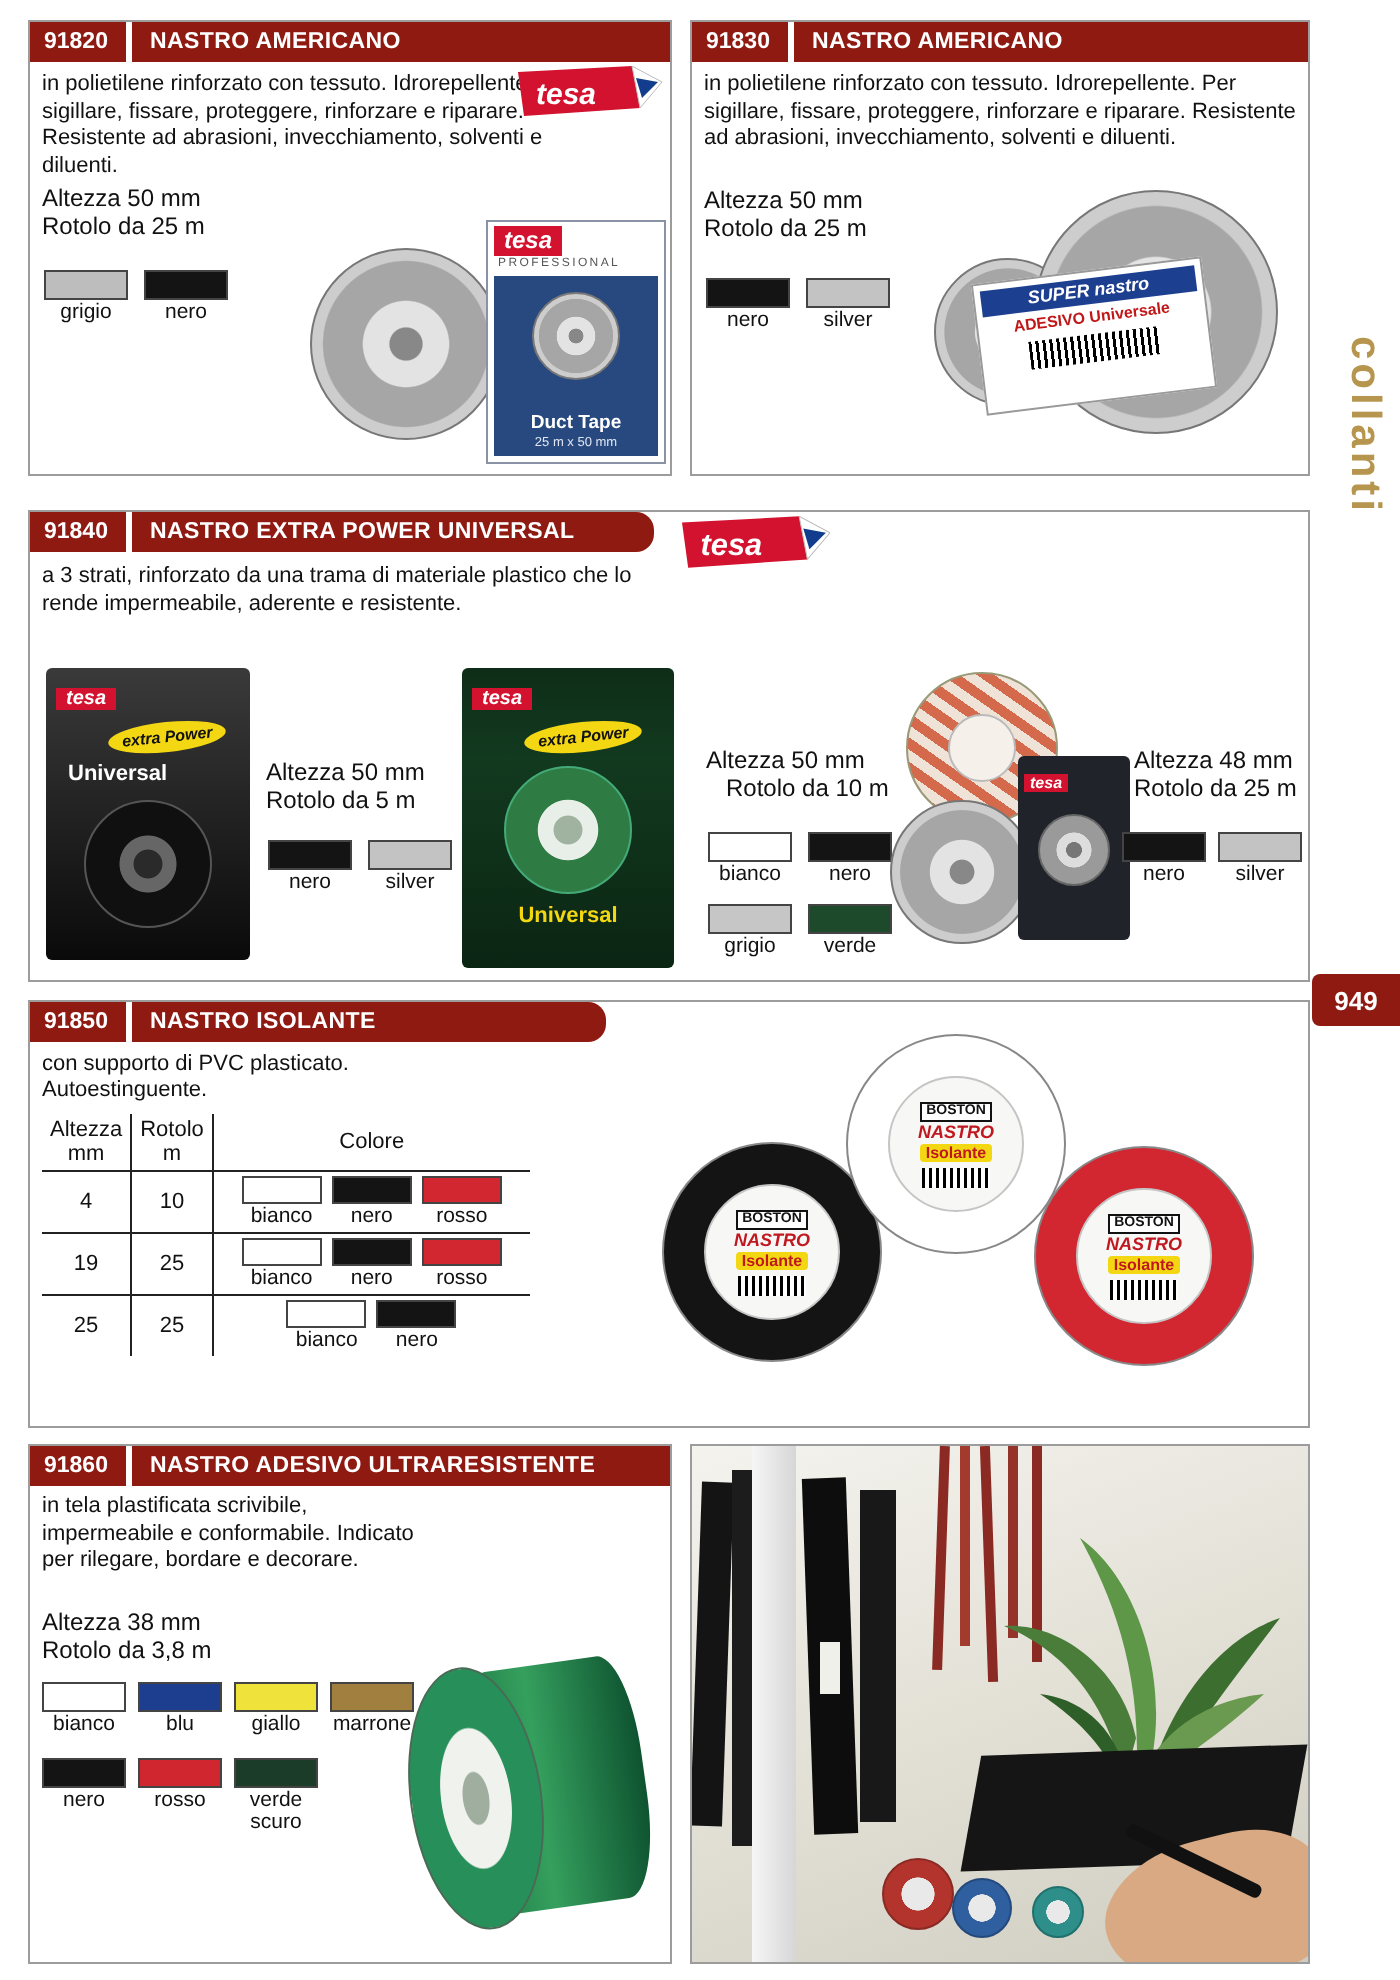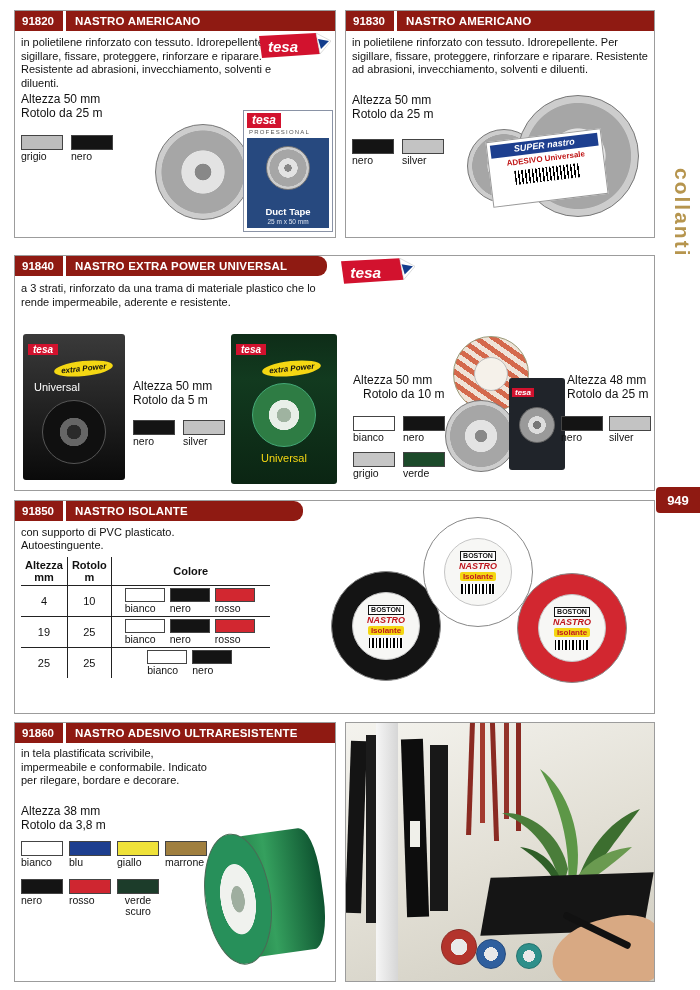--- a/index.html
+++ b/index.html
@@ -9,34 +9,34 @@
   .box{position:absolute;border:1px solid #9c9c9c;background:#fff}
   .hdr{position:absolute;left:0;top:0;height:20px;display:flex;align-items:center;
        background:#8f1a12;color:#fff;font-weight:bold;font-size:11.5px}
   .hdr .code{padding:0 9px 0 7px}
   .hdr .sep{width:3px;align-self:stretch;background:#fff}
   .hdr .name{padding:0 9px;white-space:nowrap;letter-spacing:.2px}
   .hdr.part{border-radius:0 9px 9px 0}
   .desc{position:absolute;font-size:11px;line-height:13.5px}
   .spec{position:absolute;font-size:12px;line-height:13px}
   .swatches{position:absolute;display:flex;gap:6px}
-  .swatch{display:flex;flex-direction:column;align-items:flex-start;width:44px}
+  .swatch{display:flex;flex-direction:column;align-items:center;width:44px}
   .swatch.w42{width:42px}
   .chip{width:40px;height:13px;border:1px solid #444}
   .chip-label{font-size:10.5px;line-height:11px;margin-top:1px;text-align:center}
   
   .tesa-svg{display:block}
   
   .tbl{border-collapse:collapse}
   .tbl th,.tbl td{border:1px solid #222;font-size:11px;padding:2px 4px;text-align:center;vertical-align:middle}
   .tbl tr>*:first-child{border-left:none}
   .tbl tr>*:last-child{border-right:none}
   .tbl tr:first-child>*{border-top:none}
   .tbl tr:last-child>*{border-bottom:none}
-  .tbl th span{display:block;font-weight:bold;line-height:12px}
+  .tbl th span{display:block;font-weight:normal;line-height:12px}
   .c-cell{min-width:150px}
   .c-cell .swatch{display:inline-flex;width:42px}
   .c-cell .chip{width:38px;height:12px}
   
   .side-label{position:absolute;right:6px;top:168px;writing-mode:vertical-rl;
       color:#b6954e;font-size:21px;font-weight:bold;letter-spacing:2px}
   .page-num{position:absolute;right:0;top:487px;width:44px;height:26px;background:#8f1a12;
       color:#fff;font-weight:bold;font-size:13px;display:flex;align-items:center;justify-content:center;
       border-radius:4px 0 0 4px}
   
@@ -62,21 +62,21 @@
   .sil-band{background:#1d3f8f;color:#fff;font-size:9px;font-weight:bold;font-style:italic;text-align:center;line-height:13px}
   .sil-sub{color:#c01818;font-size:8px;font-weight:bold;text-align:center;margin-top:2px;line-height:9px}
   .sil-code{width:66px;height:14px;margin:4px auto 0}
   
   .ep1{position:absolute;left:8px;top:78px;width:102px;height:146px;border-radius:3px;
       background:linear-gradient(180deg,#3a3a3a,#0a0a0a);padding:5px;box-sizing:border-box}
   .ep2{position:absolute;left:216px;top:78px;width:106px;height:150px;border-radius:3px;
       background:linear-gradient(180deg,#0e2d18,#123a1f 30%,#0b2513);padding:5px;box-sizing:border-box}
   .burst{background:#f4d713;color:#111;font-size:8px;font-weight:bold;font-style:italic;border-radius:50%;
       padding:3px 7px;width:fit-content;transform:rotate(-6deg);margin:4px 0 0 26px;line-height:9px}
-  .ep-name{color:#fff;font-size:11px;font-weight:normal;margin:5px 0 0 6px}
+  .ep-name{color:#fff;font-size:11px;font-weight:bold;margin:5px 0 0 6px}
   .ep2 .ep-name{color:#f4d713;text-align:center;margin:5px 0 0 0}
   .ep-roll{width:62px;height:62px;border-radius:50%;margin:7px auto 0;border:1px solid #555;
       background:radial-gradient(circle,#2a2a2a 0 16%,#666 17% 32%,#101010 33% 100%)}
   .ep2 .ep-roll{border-color:#4a7;background:radial-gradient(circle,#9fb3a0 0 16%,#e8efe8 17% 34%,#2e7c44 35% 100%)}
   .ep3{position:absolute;left:430px;top:80px;width:120px;height:148px}
   .ep3-rollA{position:absolute;left:8px;top:0;width:74px;height:74px;border-radius:50%;border:1px solid #997;
       background:repeating-linear-gradient(35deg,#d4694c 0 5px,#efe3d8 5px 10px)}
   .ep3-core{position:absolute;left:20px;top:20px;width:32px;height:32px;border-radius:50%;background:#f5f1ea;border:1px solid #bbb}
   .ep3-rollB{position:absolute;left:0;top:64px;width:70px;height:70px}
   .ep3-pack{position:absolute;right:0;top:42px;width:56px;height:92px;background:#20242a;border-radius:3px;padding:3px;box-sizing:border-box}

